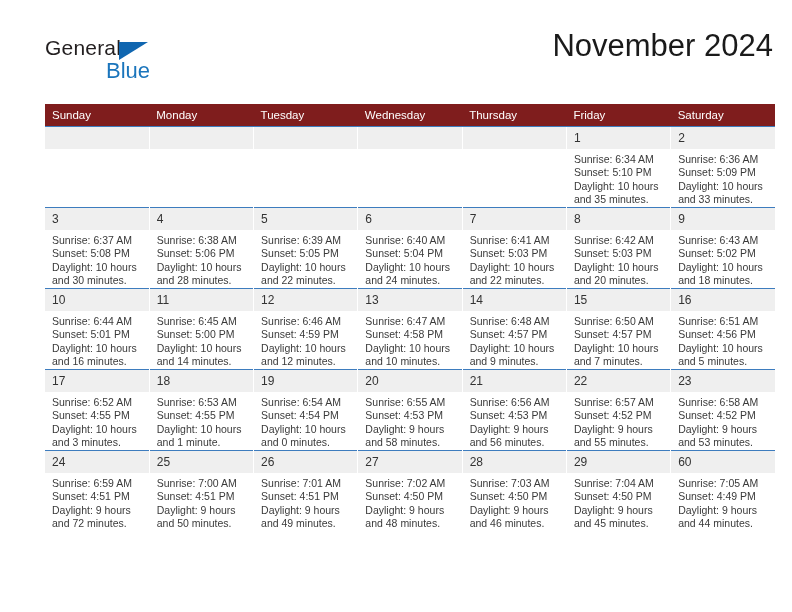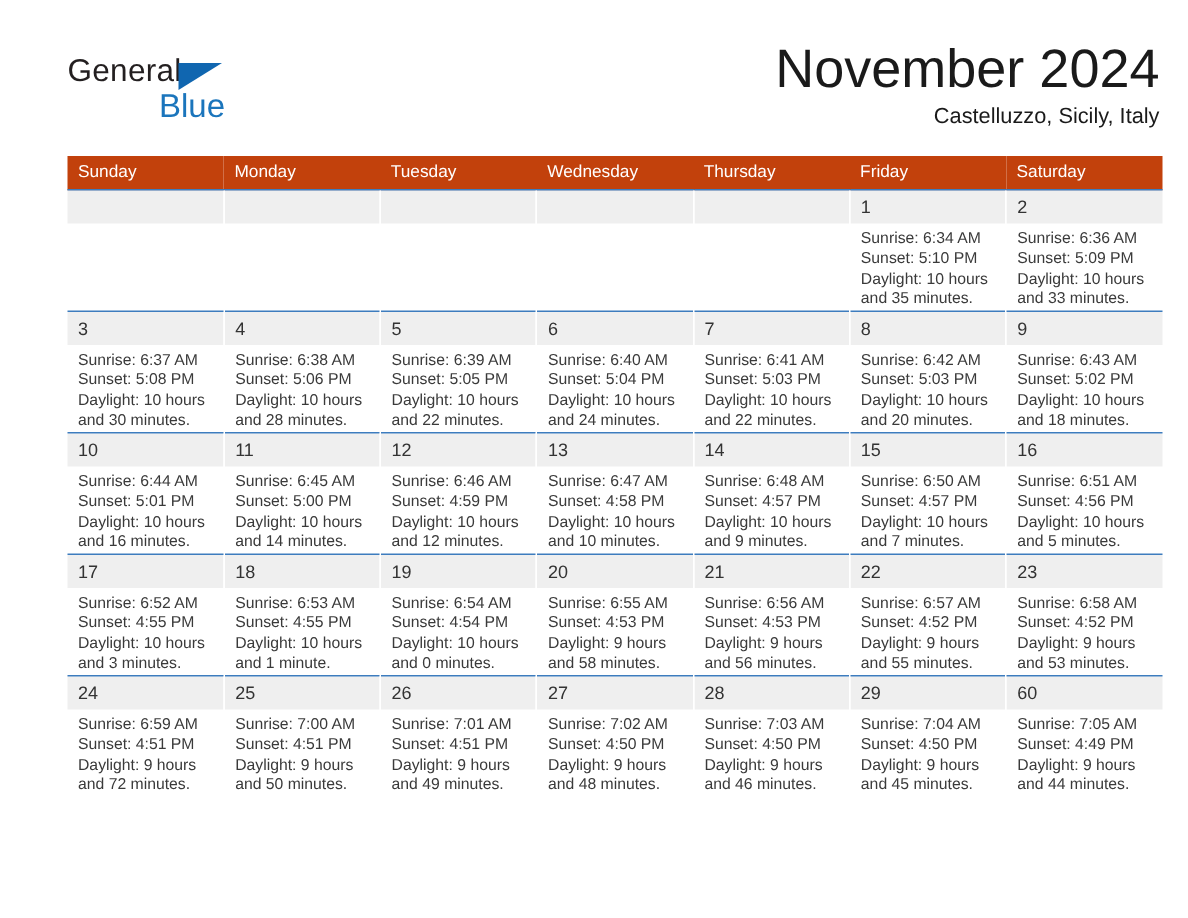--- a/index.html
+++ b/index.html
@@ -64,21 +64,21 @@
     color: #1b75bc;
     font-family: "Liberation Sans", sans-serif;
   }
   .title-block {
     position: absolute;
     right: 33px;
     top: 30px;
     text-align: right;
   }
   .cal-title {
-    font-size: 36px;
+    font-size: 31px;
     color: #1a1a1a;
     line-height: 32px;
     font-weight: normal;
     margin: 0;
     white-space: nowrap;
   }
   .cal-subtitle {
     font-size: 14.5px;
     color: #1a1a1a;
     line-height: 20px;
@@ -89,21 +89,21 @@
   
   .calendar {
     position: absolute;
     left: 31px;
     top: 104px;
     width: 730px;
     border-collapse: collapse;
     table-layout: fixed;
   }
   .calendar th {
-    background: #c2410c;
+    background: #7f1d1d;
     color: #ffffff;
     font-size: 11.5px;
     font-weight: normal;
     text-align: left;
     padding: 5px 0 5px 7px;
     height: 10px;
     border: none;
   }
   .calendar td {
     width: 104.28px;
@@ -147,21 +147,20 @@
 <div class="page">
 
   <div class="header">
     <div class="logo">
       <span class="logo-general">General</span>
       <span class="logo-triangle"></span>
       <span class="logo-blue">Blue</span>
     </div>
     <div class="title-block">
       <h1 class="cal-title">November 2024</h1>
-      <p class="cal-subtitle">Castelluzzo, Sicily, Italy</p>
     </div>
   </div>
 
   <table class="calendar">
     <thead>
       <tr>
         <th>Sunday</th>
         <th>Monday</th>
         <th>Tuesday</th>
         <th>Wednesday</th>

